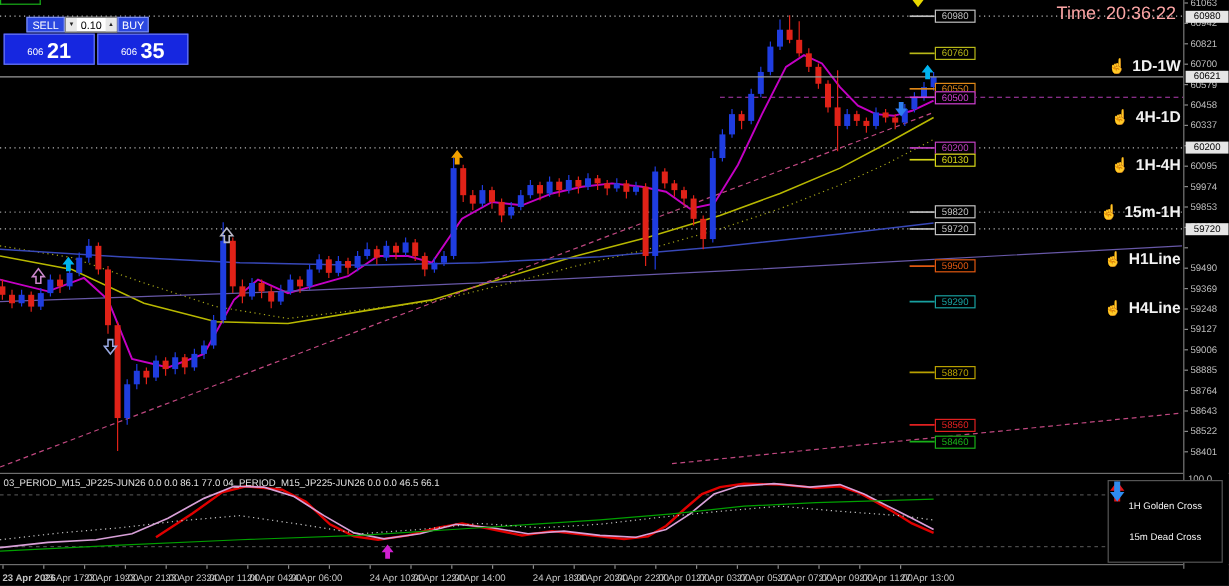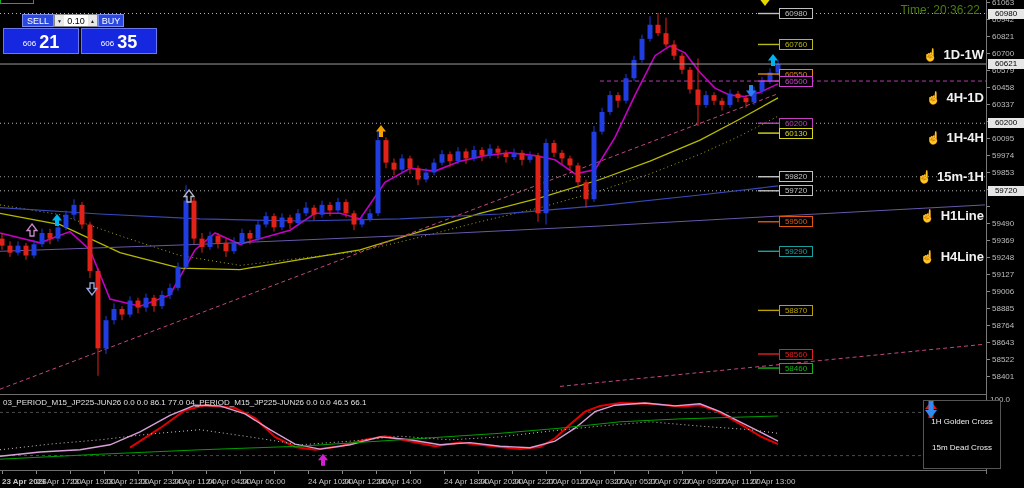--- a/index.html
+++ b/index.html
@@ -18,21 +18,21 @@
   .tbtn{background:#2b48e0;color:#fff;border:1px solid #7a8cf0;display:flex;align-items:center;justify-content:center;font-size:9px;cursor:pointer;}
   #sell-btn{width:32px;}
   #buy-btn{width:26px;}
   #vol{width:44px;background:#fff;color:#000;display:flex;align-items:center;border:1px solid #888;}
   #vol .spin{width:9px;height:100%;font-size:5px;display:flex;align-items:center;justify-content:center;background:#e8e8e8;color:#222;cursor:pointer;}
   #vol .val{flex:1;text-align:center;font-size:9px;}
   #trade .row2{display:flex;margin-top:1px;}
   .pricebox{width:76px;height:26px;background:#1627e0;border:1px solid #6a78f0;color:#fff;display:flex;align-items:flex-end;justify-content:center;gap:3px;padding-bottom:2px;cursor:pointer;}
   .pricebox .pre{font-size:8px;line-height:14px;}
   .pricebox .big{font-size:18px;font-weight:bold;line-height:18px;}
-  #clock{position:absolute;right:44px;top:3px;font-size:12px;color:#4d7c0f;z-index:30;}
+  #clock{position:absolute;right:44px;top:3px;font-size:15px;color:#fca5a5;z-index:30;}
   
   .tf{position:absolute;right:40px;display:flex;align-items:center;gap:5px;z-index:25;}
   .tf .hand{font-size:12px;line-height:12px;}
   .tf .lbl{font-size:13px;font-weight:bold;color:#f2f2f2;}
   
   .ptag{position:absolute;left:779px;width:34px;height:11px;background:#000;border:1px solid;
         font-size:8px;line-height:9px;text-align:center;z-index:20;}
   
   #vaxis{position:absolute;left:986px;top:0;width:38px;height:474px;border-left:1px solid #787878;background:#000;z-index:10;}
   .ytick{position:absolute;left:5px;font-size:8px;color:#bdbdbd;white-space:nowrap;}
@@ -41,21 +41,21 @@
        line-height:10px;text-align:center;z-index:12;}
   .xlab{position:absolute;top:477px;font-size:8px;color:#c4c4c4;white-space:nowrap;z-index:10;}
   .xtick{position:absolute;top:471px;width:1px;height:3px;background:#8a8a8a;}
   #hsep1{position:absolute;left:0;top:394px;width:1024px;height:1px;background:#6e6e6e;z-index:5;}
   #hsep2{position:absolute;left:0;top:470px;width:1024px;height:1px;background:#6e6e6e;z-index:5;}
   #sub-title{position:absolute;left:3px;top:398px;font-size:8px;color:#e0e0e0;z-index:20;white-space:nowrap;}
   #sub-top-label{position:absolute;left:990px;top:395px;font-size:8px;color:#bdbdbd;z-index:12;}
   #sub-bot-label{position:absolute;left:990px;top:461px;font-size:8px;color:#bdbdbd;z-index:12;}
   #bigval{position:absolute;right:44px;top:356px;font-size:28px;color:#fff;z-index:25;letter-spacing:1px;}
   
-  #legend{position:absolute;left:923px;top:400px;width:78px;height:69px;background:#000;
+  #legend{position:absolute;left:923px;top:400px;width:96px;height:69px;background:#000;
           border:1px solid #555;z-index:30;display:flex;flex-direction:column;align-items:center;justify-content:space-evenly;}
   #legend .entry{display:flex;flex-direction:column;align-items:center;gap:1px;}
   #legend .txt{font-size:8px;color:#f0f0f0;white-space:nowrap;}
 </style>
 </head>
 <body>
 
 <div id="screen">
 
   <svg id="main-chart" width="986" height="394" viewBox="0 0 986 394">

